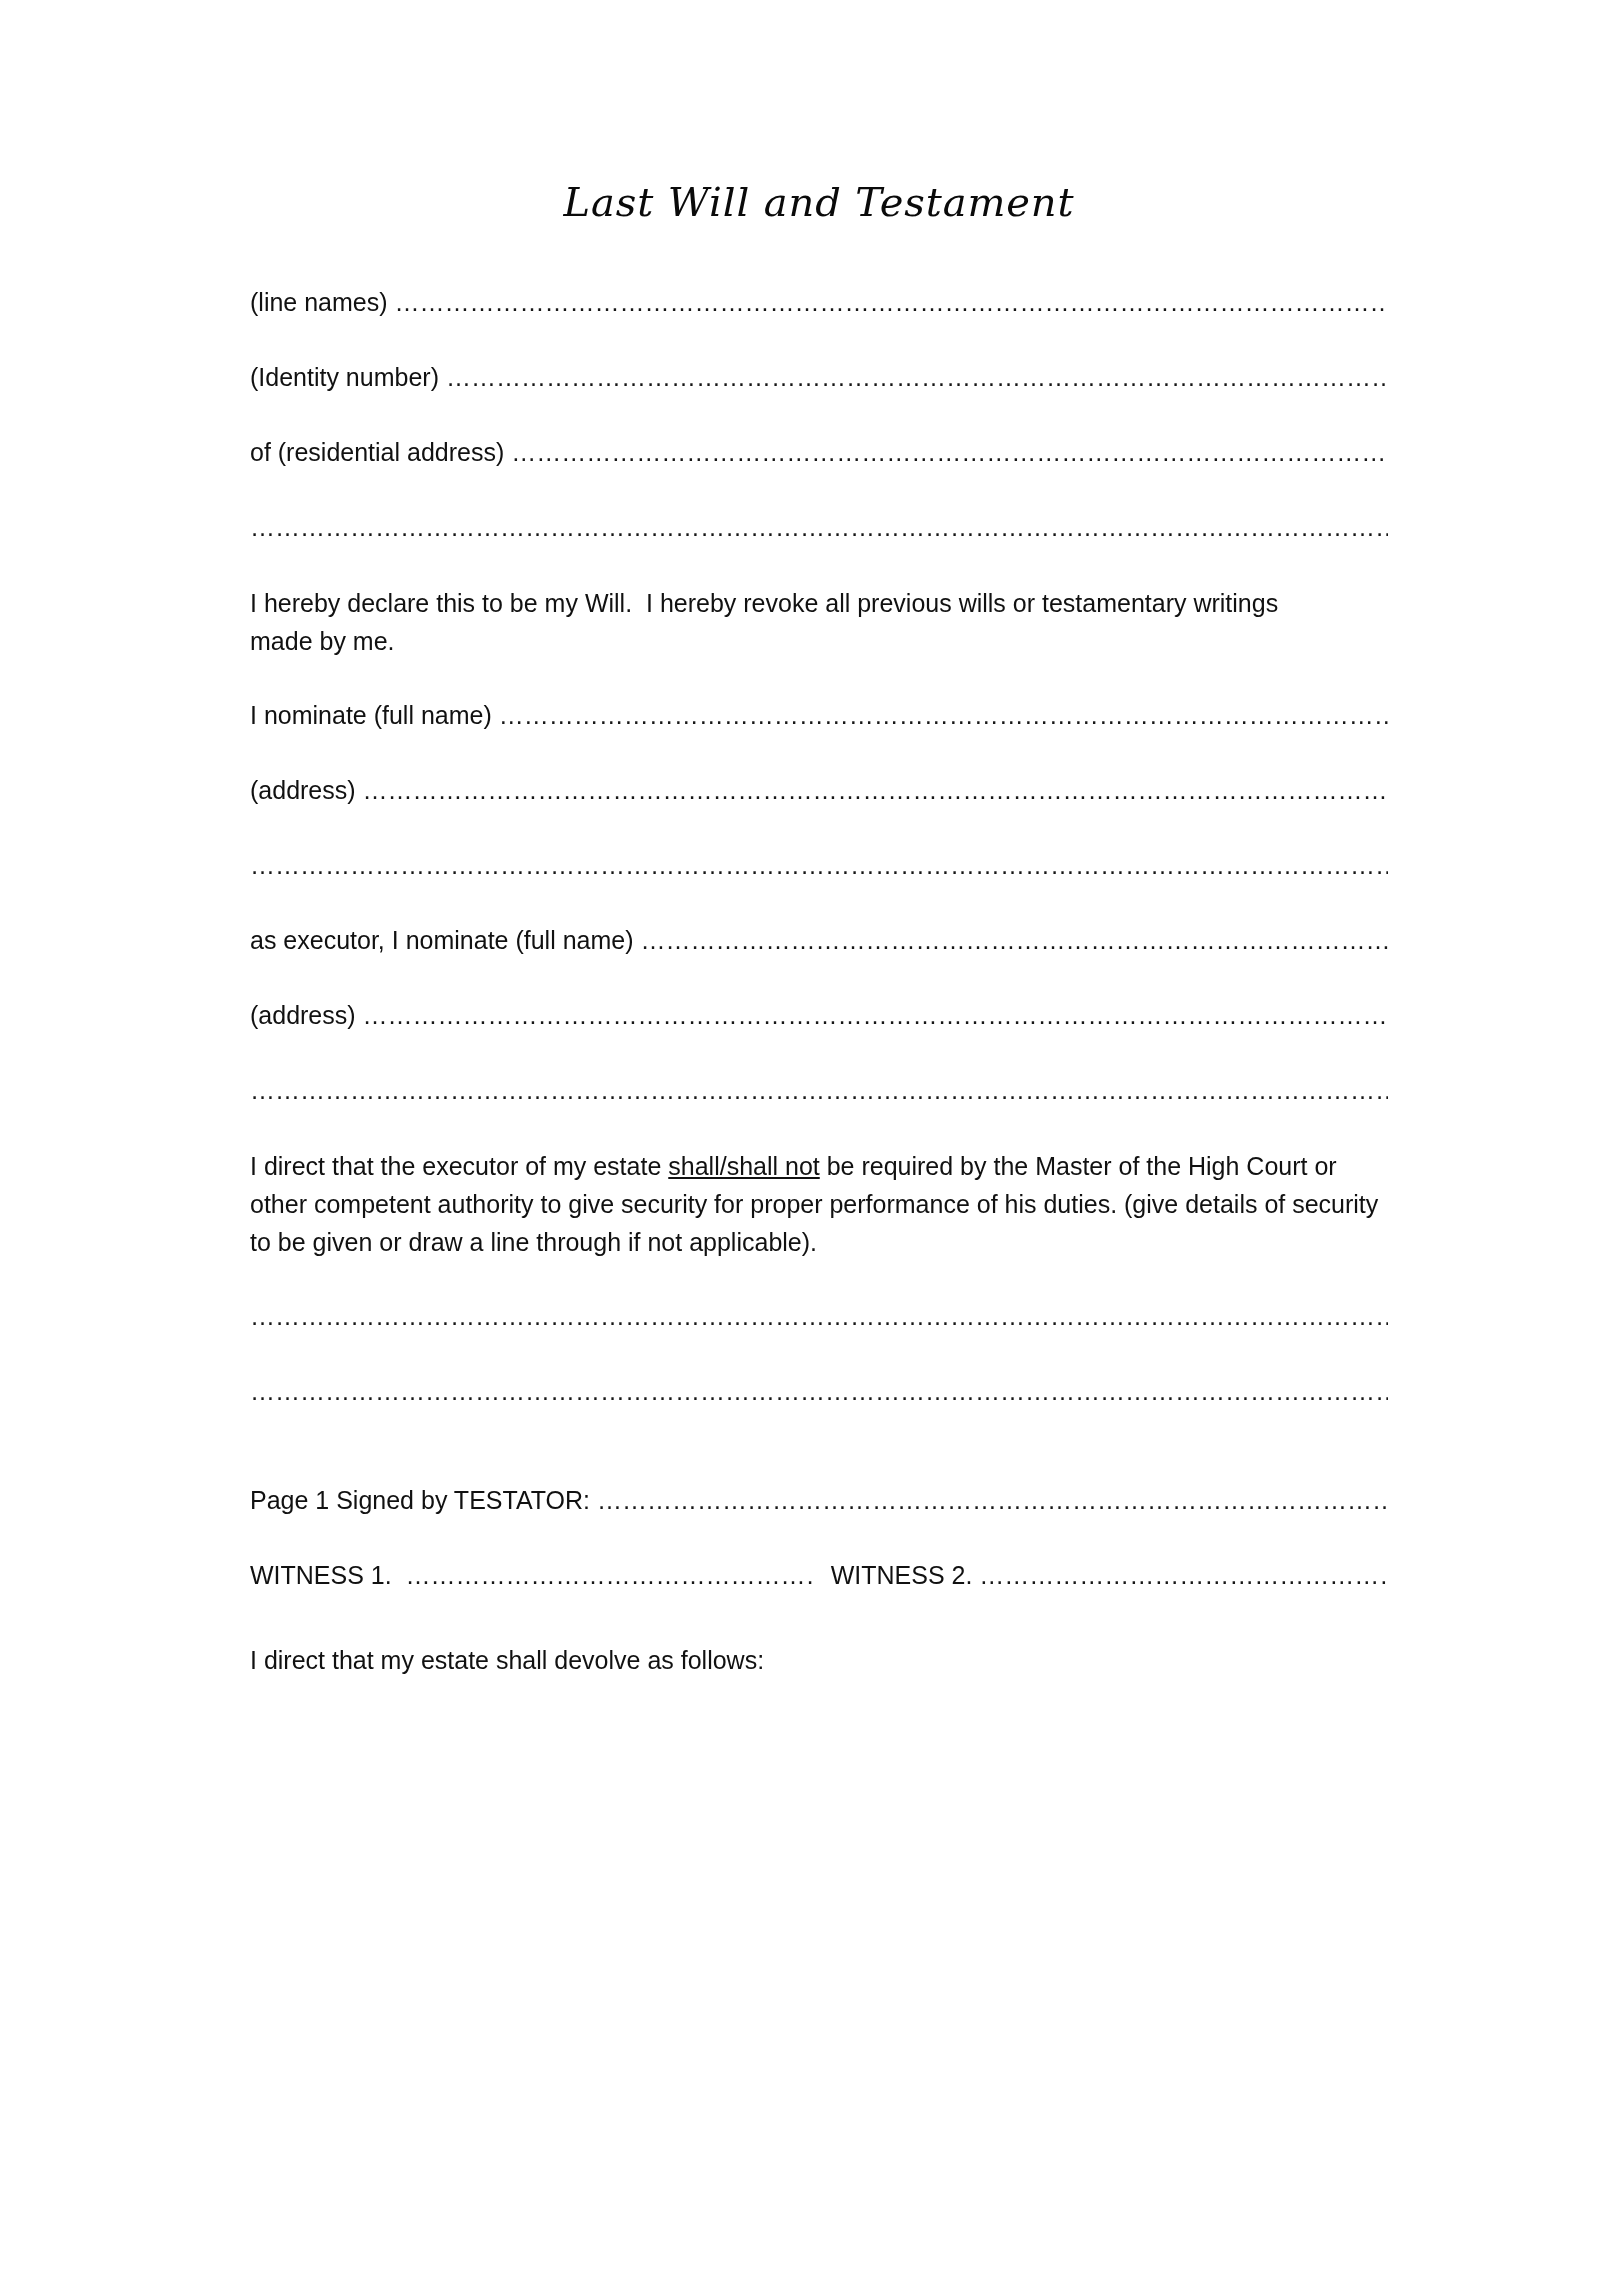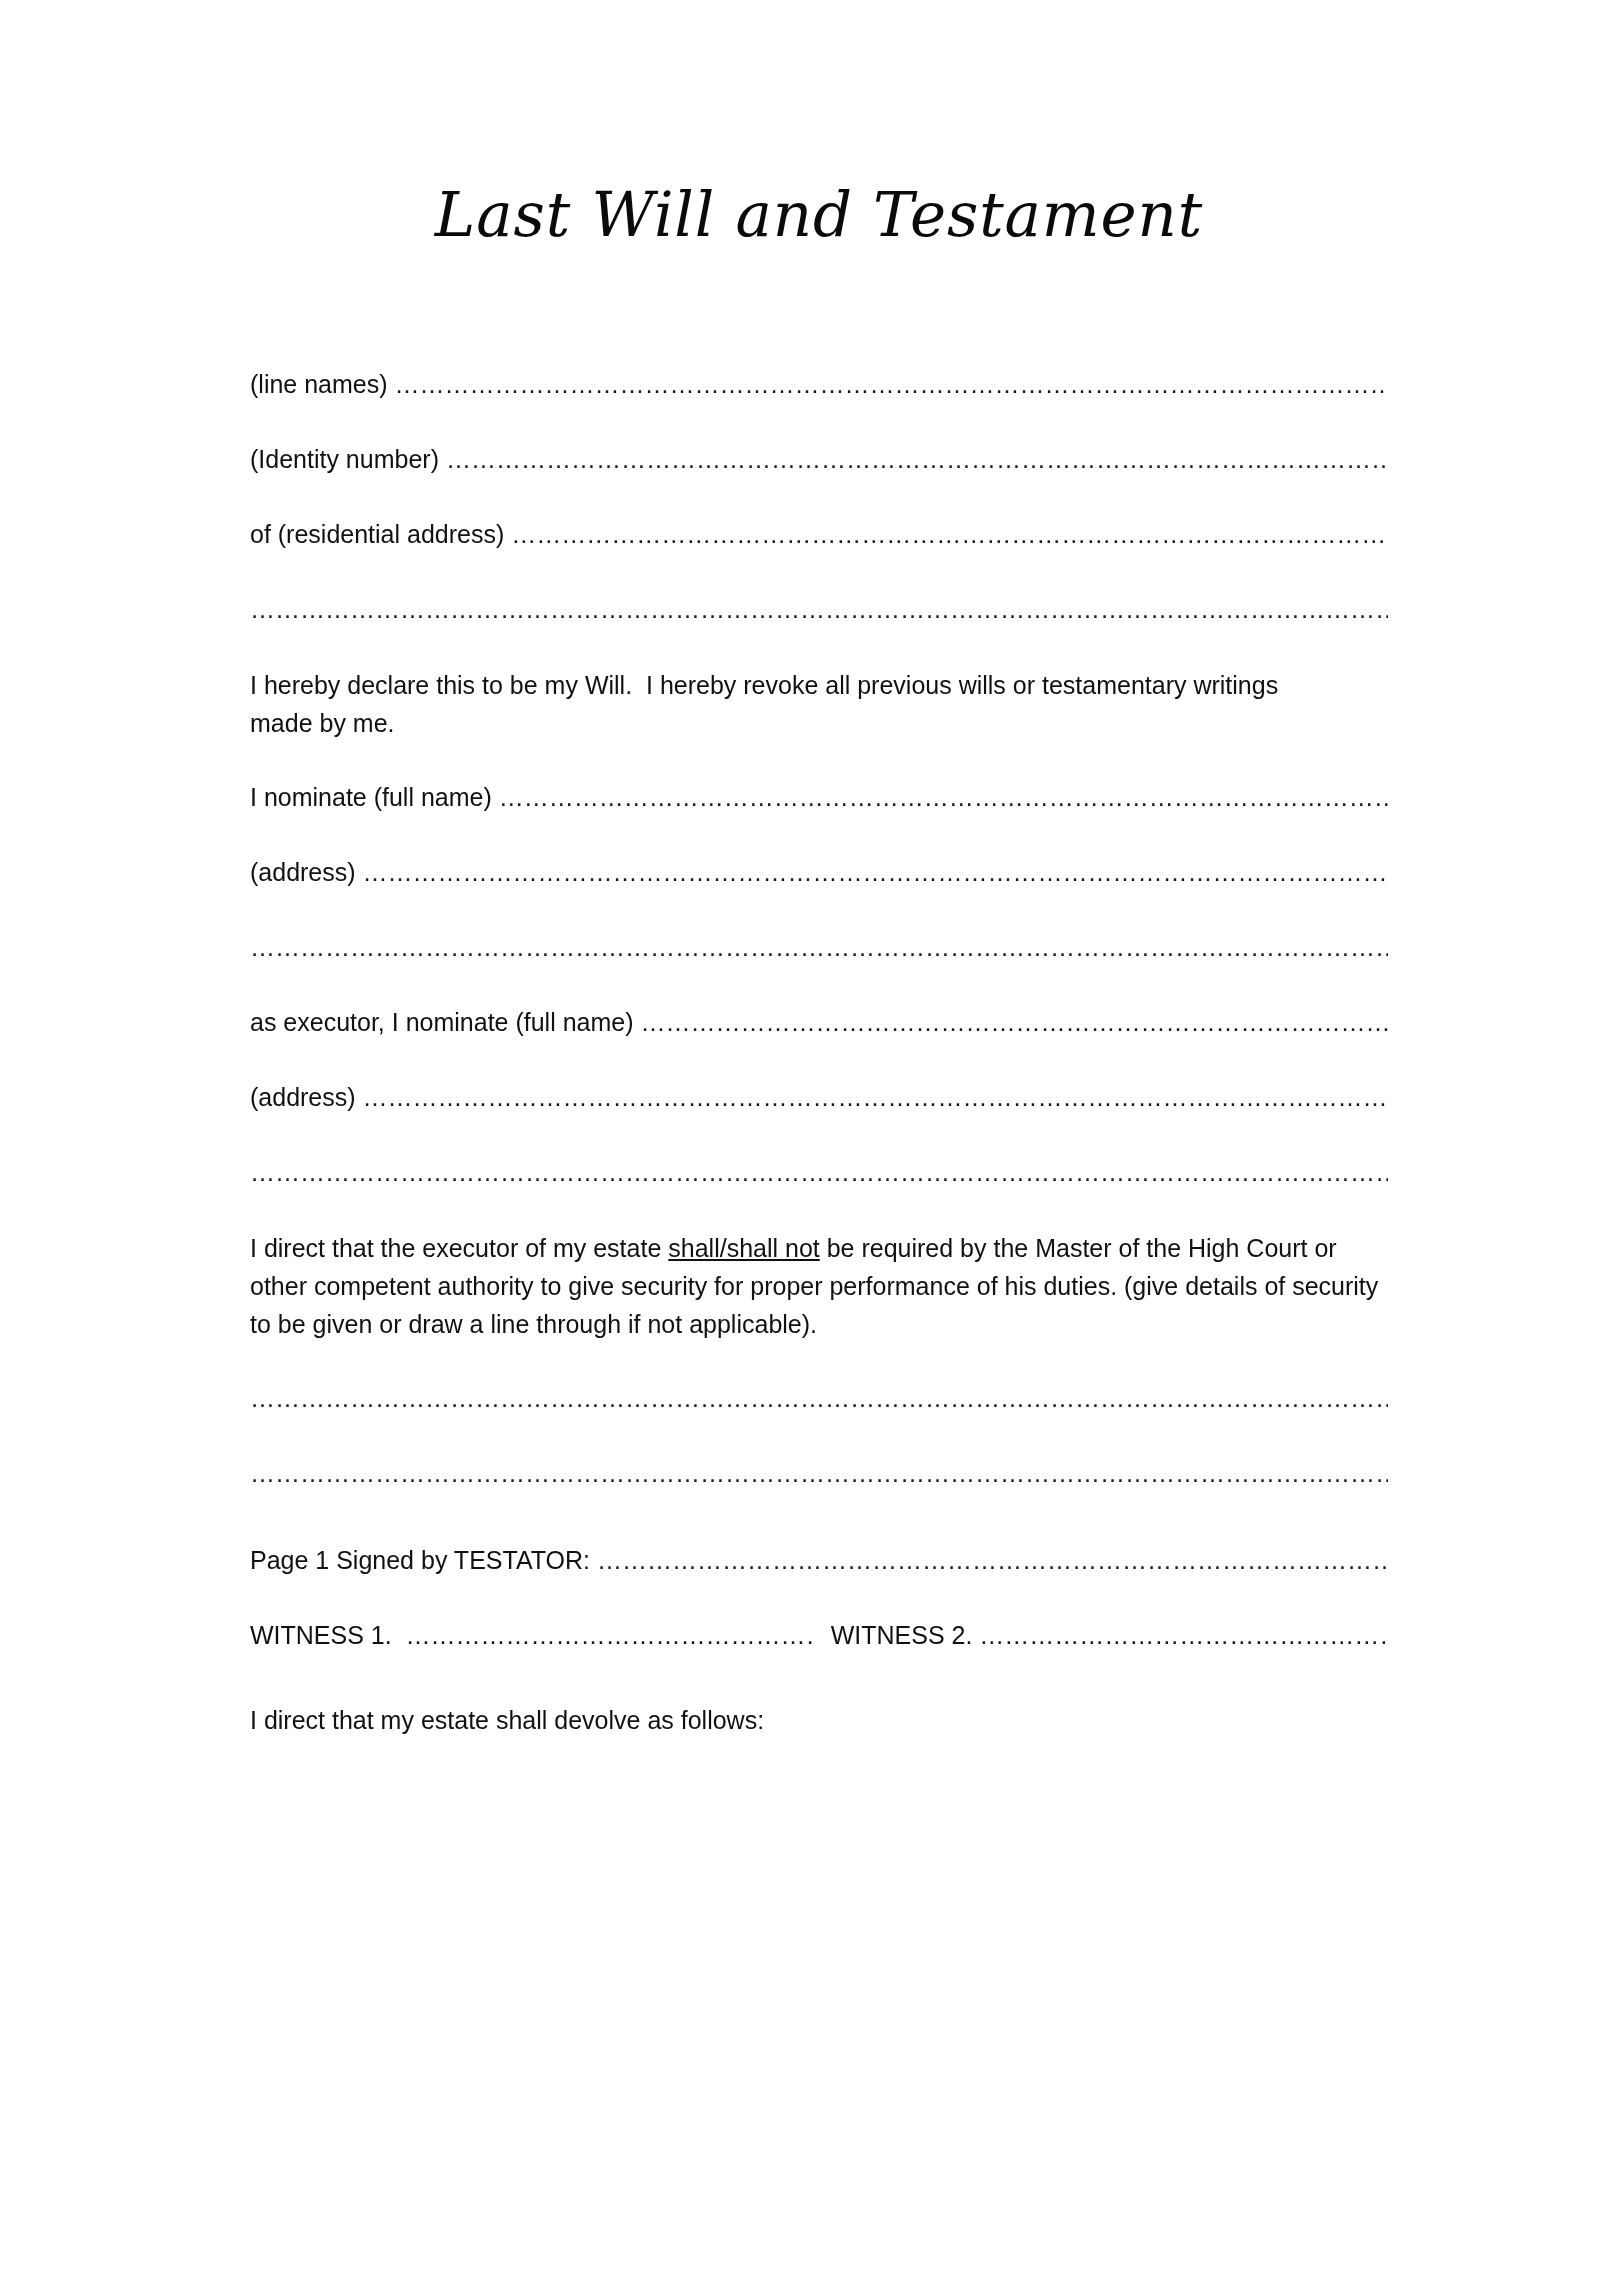--- a/index.html
+++ b/index.html
@@ -16,24 +16,24 @@
     color: #111111;
     font-family: "Liberation Sans", sans-serif;
     font-size: 25px;
     padding: 179px 235px 0 250px;
     overflow: hidden;
   }
   .doc-title {
     font-family: "DejaVu Serif", serif;
     font-style: italic;
     font-weight: 500;
-    font-size: 61px;
+    font-size: 40px;
     letter-spacing: 0.9px;
     text-align: center;
-    margin: 0 0 116px 0;
+    margin: 0 0 59px 0;
     color: #0a0a0a;
   }
   .row {
     display: flex;
     align-items: baseline;
     line-height: 37px;
     margin: 0 0 38px 0;
     overflow: hidden;
     white-space: nowrap;
   }
@@ -54,21 +54,21 @@
     padding-left: 16.5px;
   }
   .para {
     line-height: 38px;
     margin: 0 0 37px 0;
     white-space: pre-wrap;
   }
   .para.narrow {
     max-width: 1029px;
   }
-  .gap-lg { margin-top: 50px; align-items: flex-end; }
+  .gap-lg { margin-top: 72px; align-items: flex-end; }
   .gap-md { margin-top: 48px; }
   .u { text-decoration: underline; }
 </style>
 </head>
 <body>
 
 <div class="page">
 
   <h1 class="doc-title">Last Will and Testament</h1>
 

